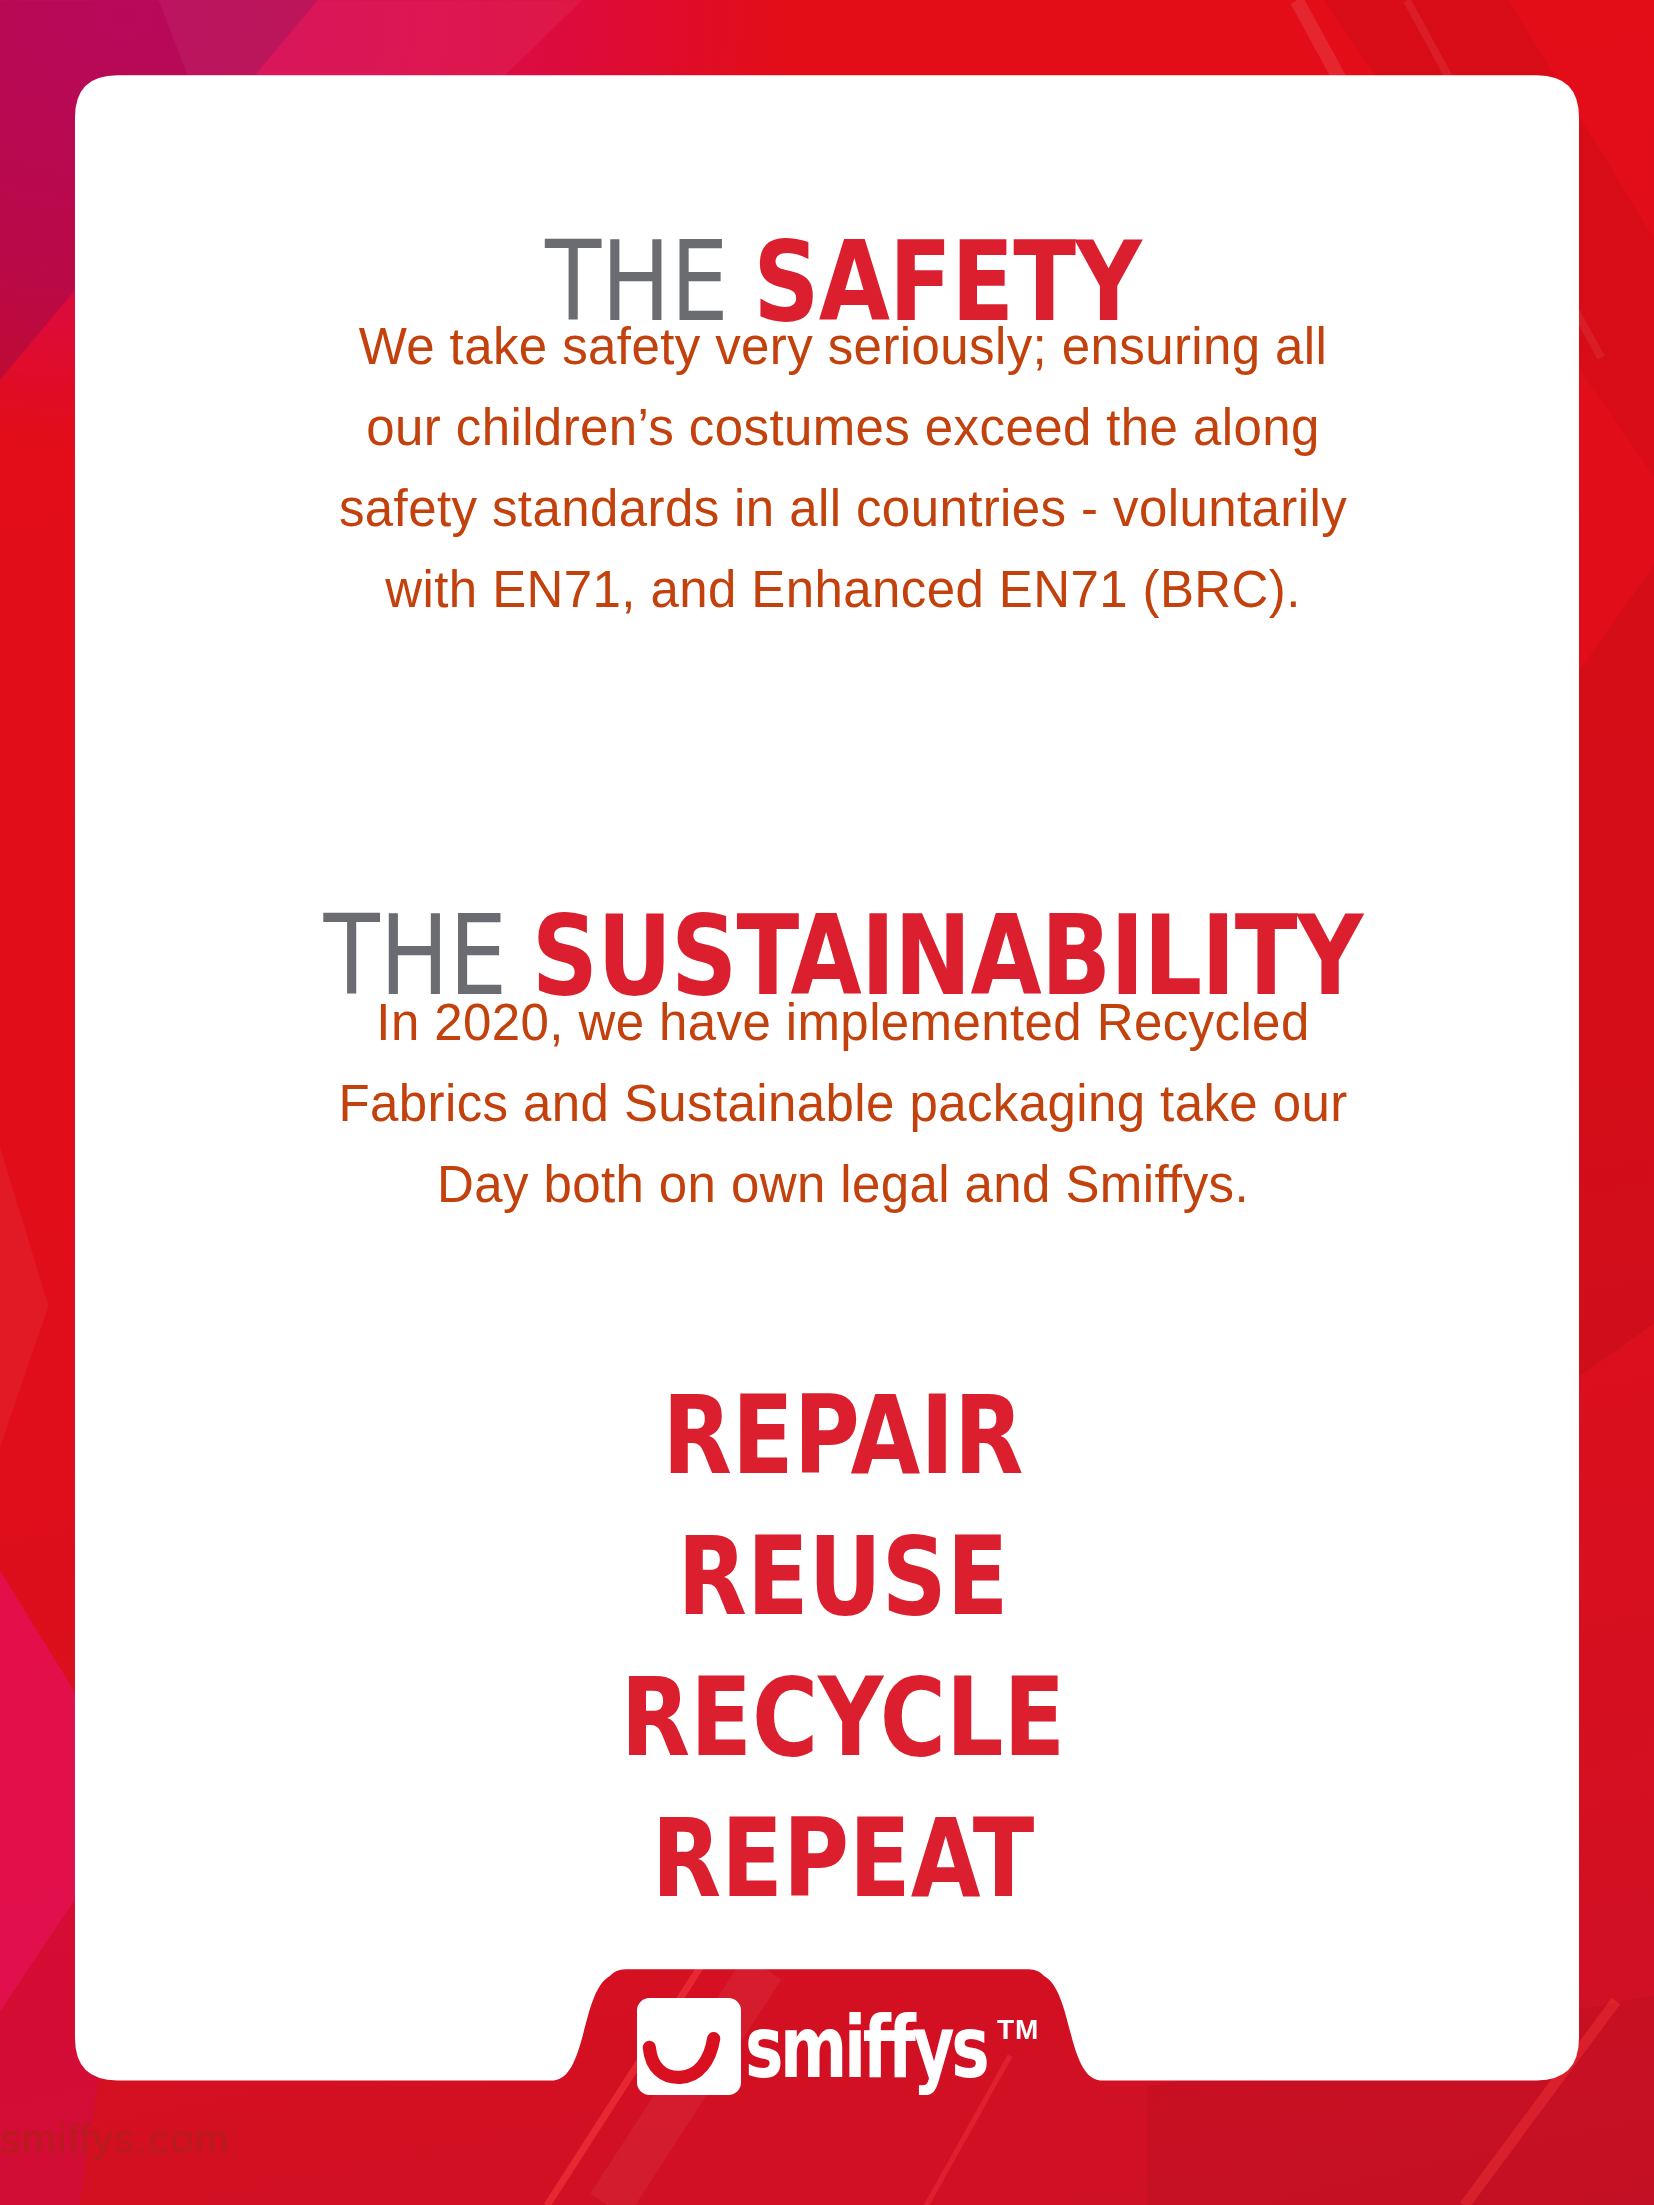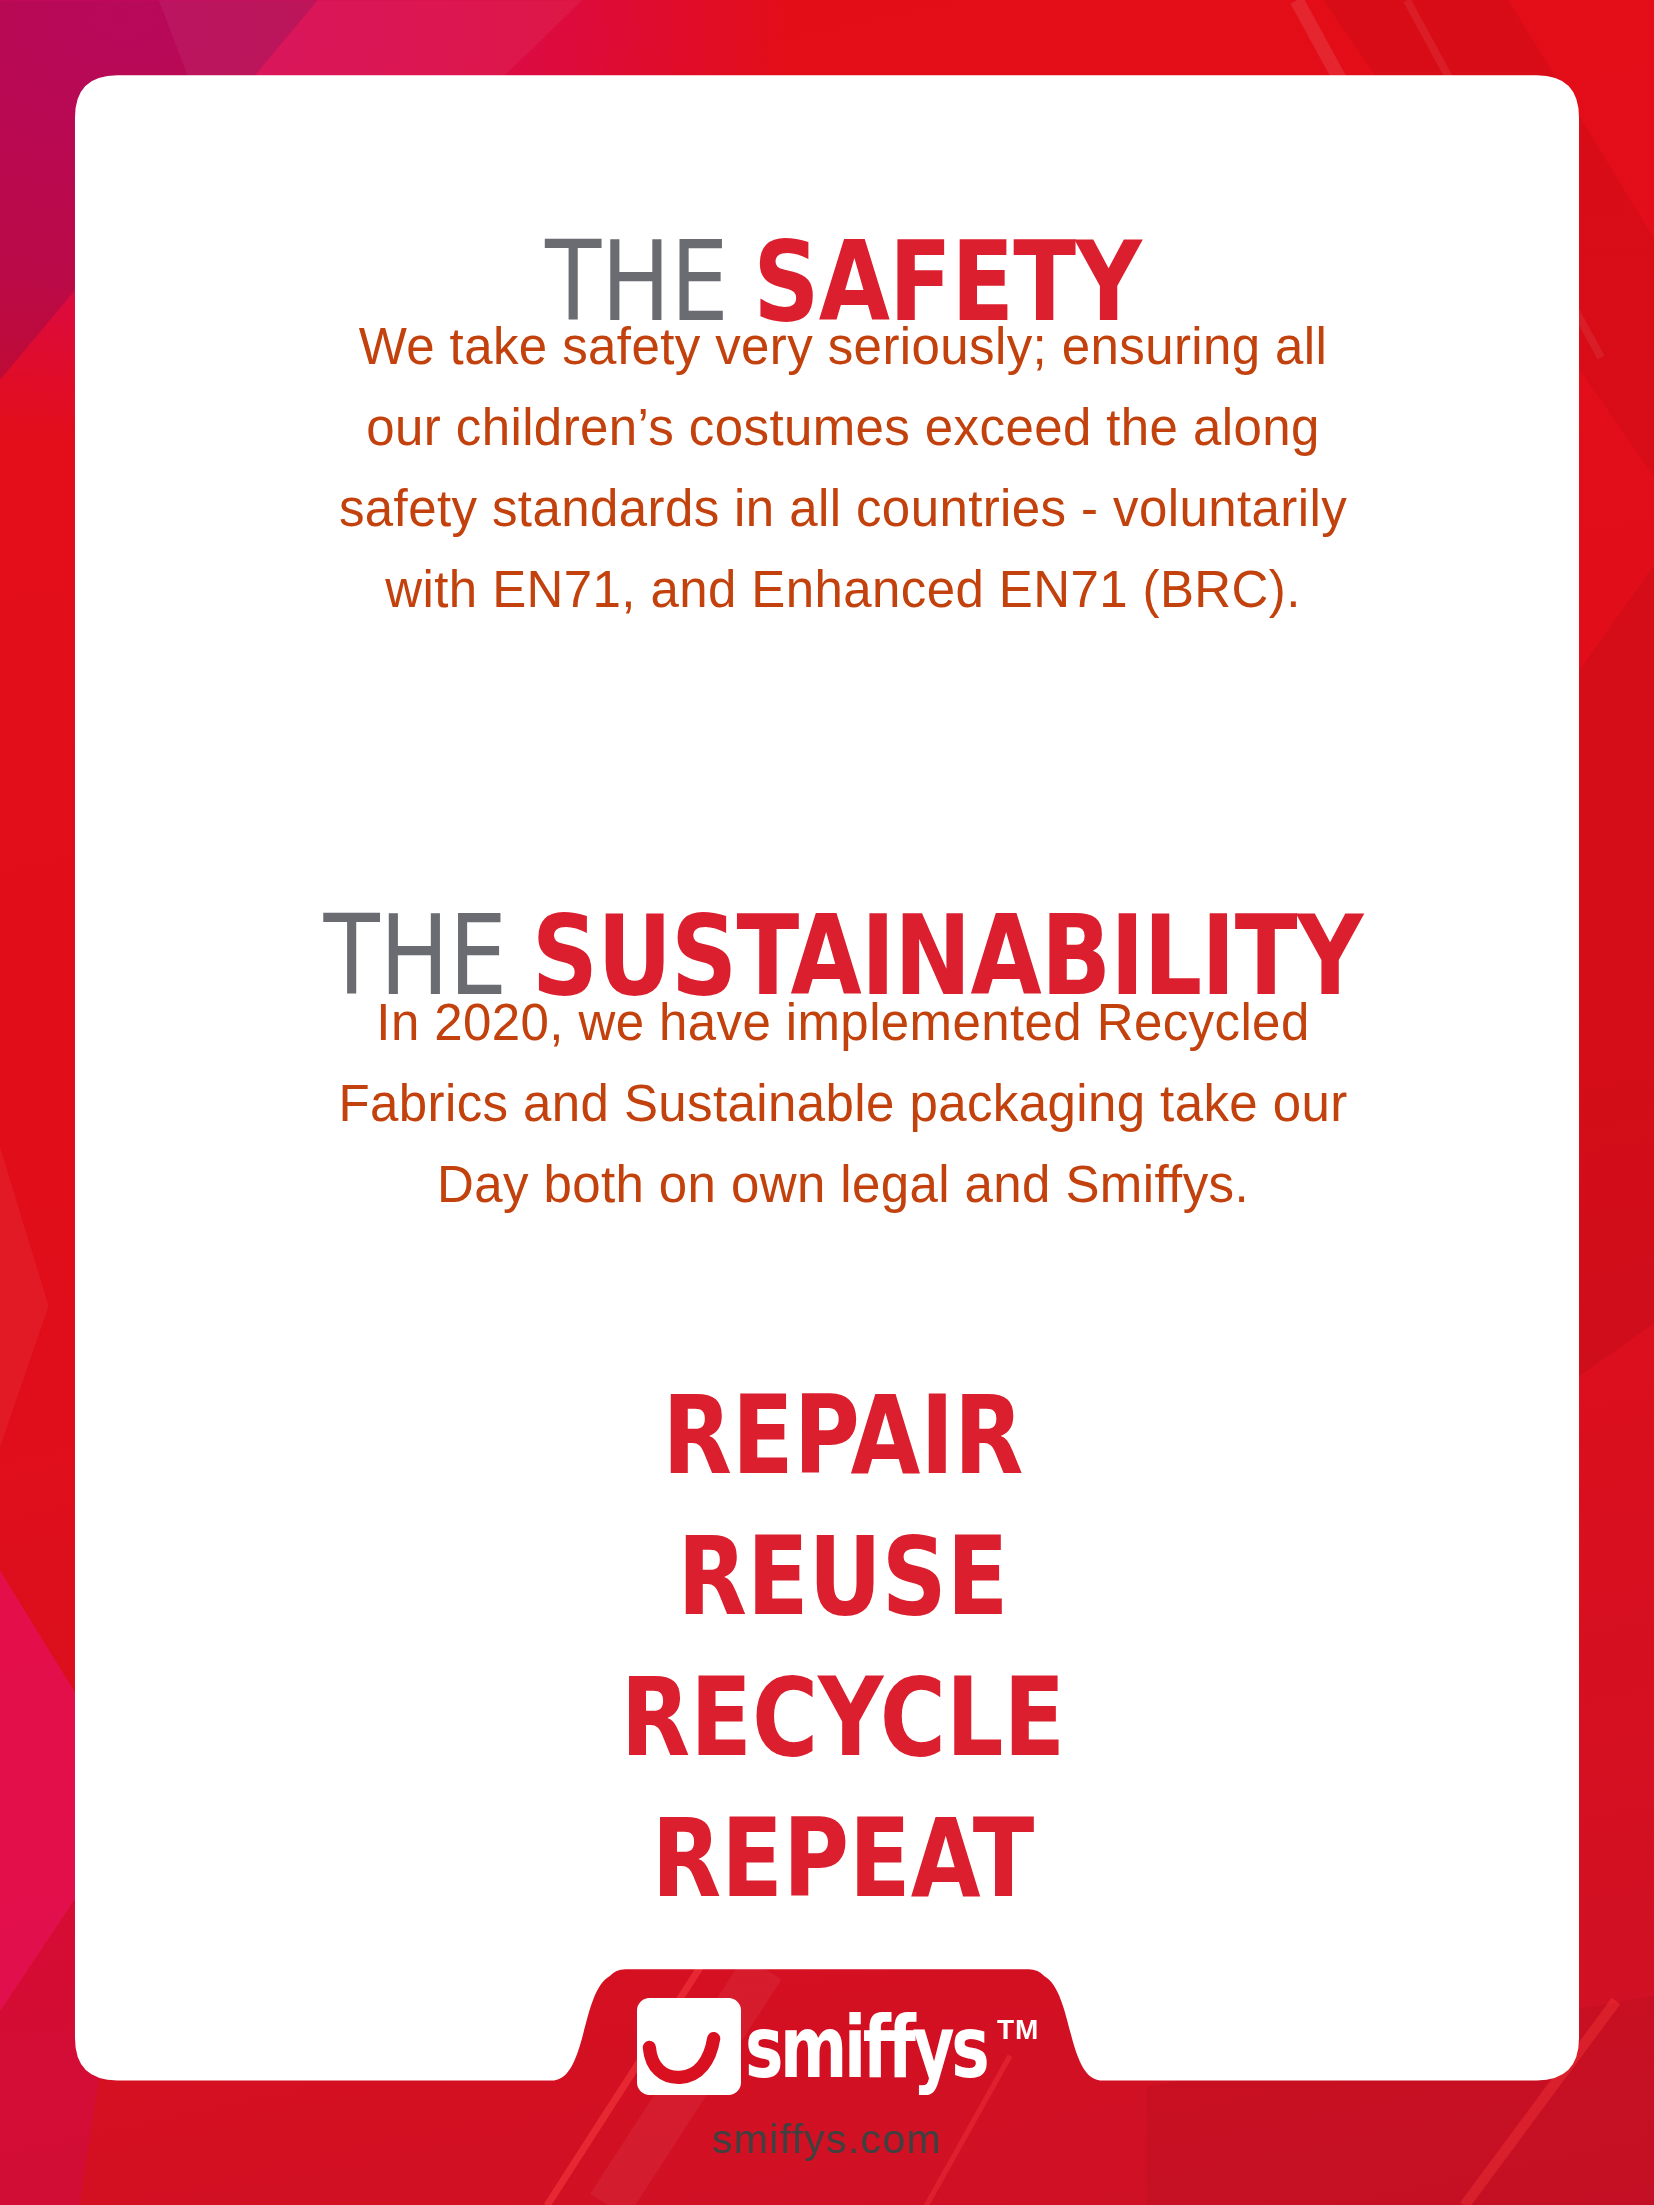--- a/index.html
+++ b/index.html
@@ -43,22 +43,22 @@
     position:absolute;left:745px;top:1996px;height:99px;line-height:104px;
     color:#ffffff;font-family:"DejaVu Sans","Liberation Sans",sans-serif;
     font-weight:700;font-size:85px;letter-spacing:-4.4px;white-space:nowrap;
     transform:scaleX(0.76);transform-origin:left center;z-index:3;
   }
   .logo-tm{
     position:absolute;left:997px;top:2014px;color:#ffffff;
     font-size:28px;font-weight:700;letter-spacing:0.9px;z-index:3;
   }
   .website{
-    position:absolute;left:0;right:0;top:2116px;text-align:center;
-    color:#404040;font-size:41px;font-weight:400;letter-spacing:1.3px;z-index:3;
+    position:absolute;left:0;right:0;top:2116px;text-align:left;
+    color:#b91c1c;font-size:41px;font-weight:400;letter-spacing:1.3px;z-index:3;
   }
 </style>
 </head>
 <body>
 
 <svg class="bg-facets" width="1654" height="2206" viewBox="0 0 1875 2500">
   <polygon points="0,0 360,0 0,430" fill="rgba(118,8,84,0.32)"></polygon>
   <polygon points="180,0 660,0 310,340" fill="rgba(255,255,255,0.05)"></polygon>
   <polygon points="1500,0 1710,0 1875,270 1875,540" fill="rgba(0,0,0,0.045)"></polygon>
   <line x1="1470" y1="0" x2="1705" y2="430" stroke="rgba(255,255,255,0.10)" stroke-width="16"></line>

